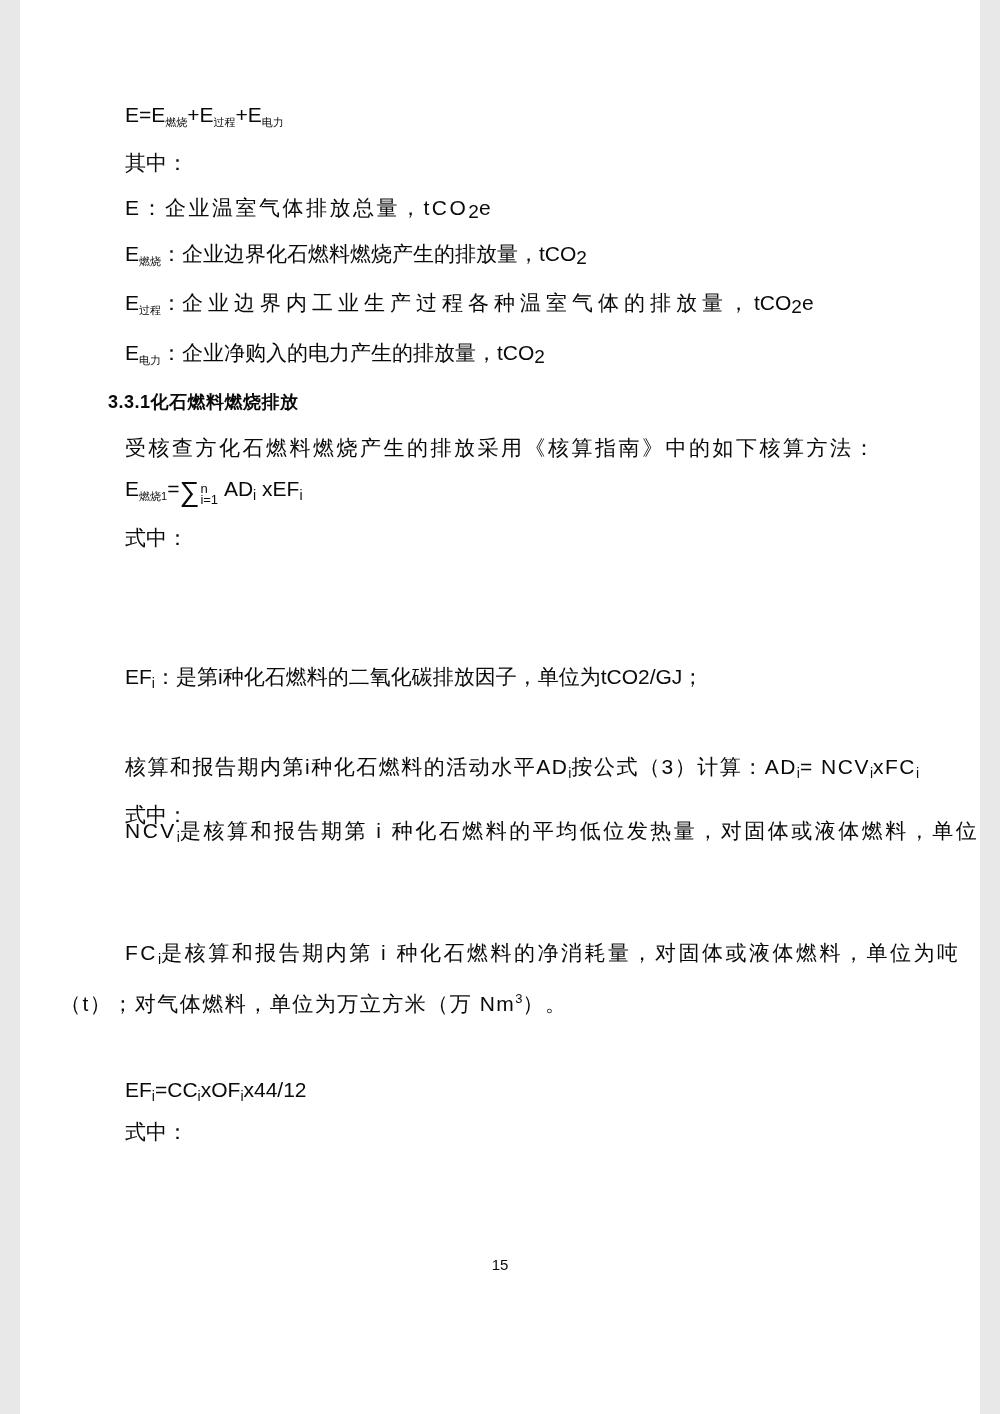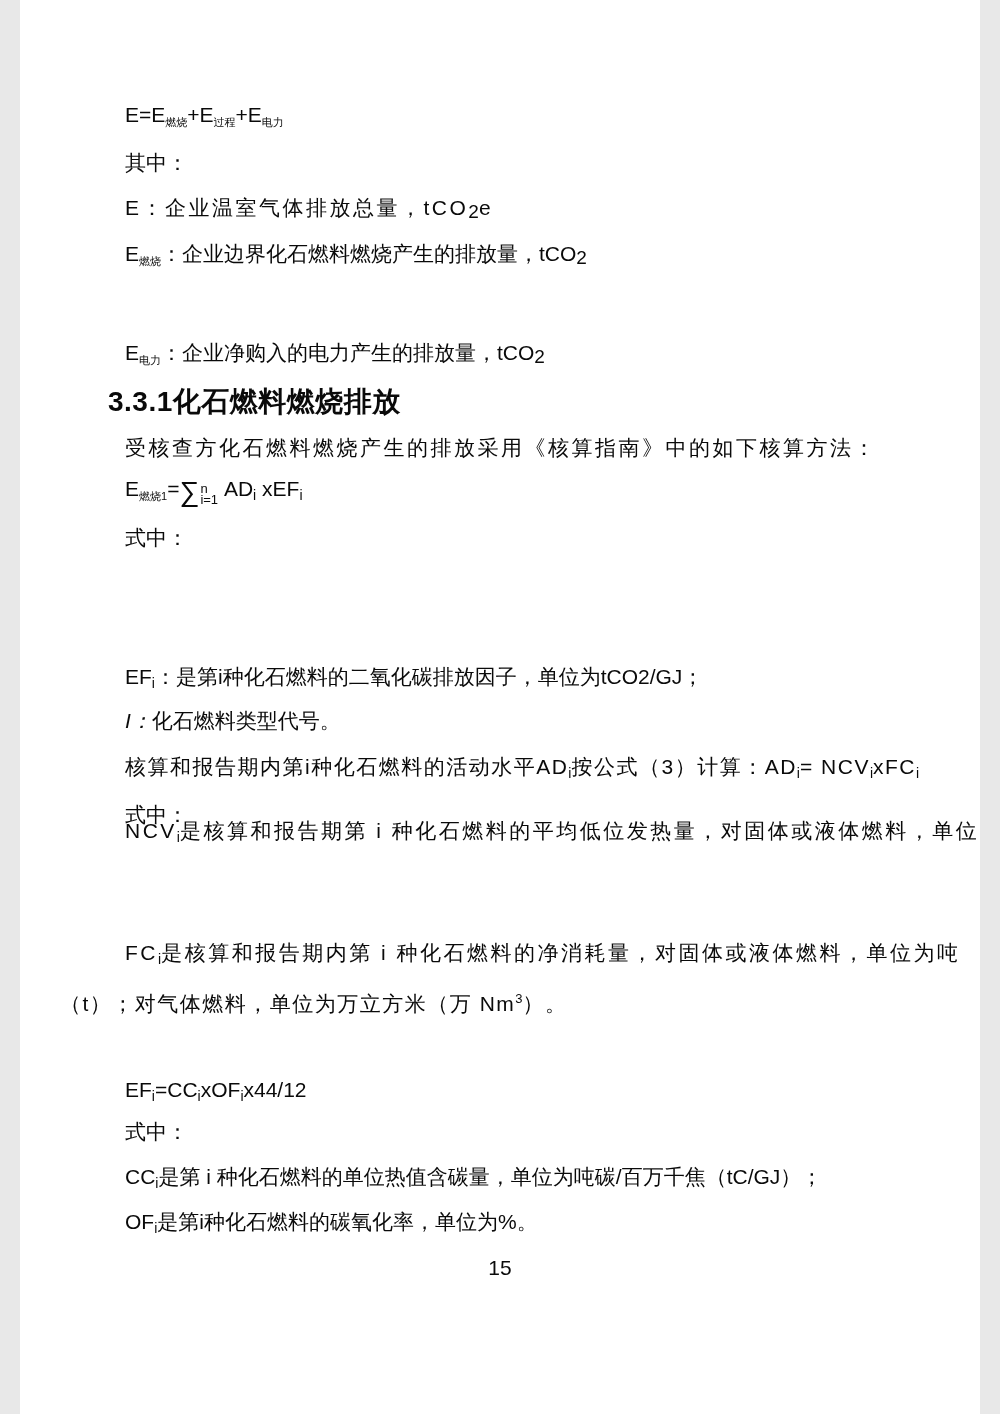--- a/index.html
+++ b/index.html
@@ -13,82 +13,80 @@
     overflow:hidden;
   }
   .ln{
     position:absolute;
     margin:0;
     font-size:21px;
     line-height:30px;
     white-space:nowrap;
     color:#0a0a0a;
   }
-  .hd{font-weight:bold;font-size:28px;letter-spacing:0.5px;}
+  .hd{font-weight:bold;font-size:18px;letter-spacing:0.5px;}
   .sbc{font-size:11px;vertical-align:-4px;letter-spacing:0;}
   .sb{font-size:14px;vertical-align:-4px;letter-spacing:0;}
   .s2{font-size:19px;vertical-align:-3px;letter-spacing:0;}
   .sup3{font-size:13px;vertical-align:8px;letter-spacing:0;}
   .it{font-style:italic;}
   .sum{font-size:28px;vertical-align:-5px;letter-spacing:0;}
   .stack{display:inline-block;vertical-align:-8px;line-height:11px;margin-left:1px;}
   .stack .st{display:block;font-size:13px;letter-spacing:0;}
   .sp1{letter-spacing:1.5px;}
   .sp2{letter-spacing:2.5px;}
   .seg-sp3{letter-spacing:5px;}
   .pageno{
     position:absolute;top:1256px;left:0;width:100%;
-    text-align:center;font-size:21px;margin:0;color:#0a0a0a;
+    text-align:center;font-size:15px;margin:0;color:#0a0a0a;
   }
 </style>
 </head>
 <body>
 
 <div class="page">
 
   <p class="ln" style="top:100px;left:105px;"><span>E=E</span><span class="sbc">燃烧</span><span>+E</span><span class="sbc">过程</span><span>+E</span><span class="sbc">电力</span></p>
 
   <p class="ln" style="top:148px;left:105px;"><span>其中：</span></p>
 
   <p class="ln sp2" style="top:193px;left:105px;"><span>E：企业温室气体排放总量，tCO</span><span class="s2">2</span><span>e</span></p>
 
   <p class="ln" style="top:239px;left:105px;"><span>E</span><span class="sbc">燃烧</span><span>：企业边界化石燃料燃烧产生的排放量，tCO</span><span class="s2">2</span></p>
 
+  <p class="ln" style="top:288px;left:105px;"><span>E</span><span class="sbc">过程</span><span>：</span><span class="seg-sp3">企业边界内工业生产过程各种温室气体的排放量，</span><span>tCO</span><span class="s2">2</span><span>e</span></p>
 
   <p class="ln" style="top:338px;left:105px;"><span>E</span><span class="sbc">电力</span><span>：企业净购入的电力产生的排放量，tCO</span><span class="s2">2</span></p>
 
   <p class="ln hd" style="top:387px;left:88px;"><span>3.3.1化石燃料燃烧排放</span></p>
 
   <p class="ln sp2" style="top:433px;left:105px;"><span>受核查方化石燃料燃烧产生的排放采用《核算指南》中的如下核算方法：</span></p>
 
   <p class="ln" style="top:474px;left:105px;"><span>E</span><span class="sbc">燃烧1</span><span>=</span><span class="sum">∑</span><span class="stack"><span class="st">n</span><span class="st">i=1</span></span><span> AD</span><span class="sb">i</span><span> xEF</span><span class="sb">i</span></p>
 
   <p class="ln" style="top:523px;left:105px;"><span>式中：</span></p>
 
 
 
   <p class="ln" style="top:662px;left:105px;"><span>EF</span><span class="sb">i</span><span>：是第i种化石燃料的二氧化碳排放因子，单位为tCO2/GJ；</span></p>
 
-  <p class="ln" style="top:706px;left:105px;"><span class="it">I：</span><span>化石燃料类型代号。</span></p>
 
   <p class="ln sp1" style="top:752px;left:105px;"><span>核算和报告期内第i种化石燃料的活动水平AD</span><span class="sb">i</span><span>按公式（3）计算：AD</span><span class="sb">i</span><span>= NCV</span><span class="sb">i</span><span>xFC</span><span class="sb">i</span></p>
 
   <p class="ln" style="top:800px;left:105px;"><span>式中：</span></p>
 
   <p class="ln sp2" style="top:816px;left:105px;"><span>NCV</span><span class="sb">i</span><span>是核算和报告期第 i 种化石燃料的平均低位发热量，对固体或液体燃料，单位</span></p>
 
 
   <p class="ln sp2" style="top:938px;left:105px;"><span>FC</span><span class="sb">i</span><span>是核算和报告期内第 i 种化石燃料的净消耗量，对固体或液体燃料，单位为吨</span></p>
 
   <p class="ln sp1" style="top:984px;left:40px;"><span>（t）；对气体燃料，单位为万立方米（万 Nm</span><span class="sup3">3</span><span>）。</span></p>
 
 
   <p class="ln" style="top:1075px;left:105px;"><span>EF</span><span class="sb">i</span><span>=CC</span><span class="sb">i</span><span>xOF</span><span class="sb">i</span><span>x44/12</span></p>
 
   <p class="ln" style="top:1117px;left:105px;"><span>式中：</span></p>
 
-  <p class="ln" style="top:1162px;left:105px;"><span>CC</span><span class="sb">i</span><span>是第 i 种化石燃料的单位热值含碳量，单位为吨碳/百万千焦（tC/GJ）；</span></p>
 
-  <p class="ln" style="top:1207px;left:105px;"><span>OF</span><span class="sb">i</span><span>是第i种化石燃料的碳氧化率，单位为%。</span></p>
 
   <p class="pageno">15</p>
 
 </div>
 
 </body></html>

